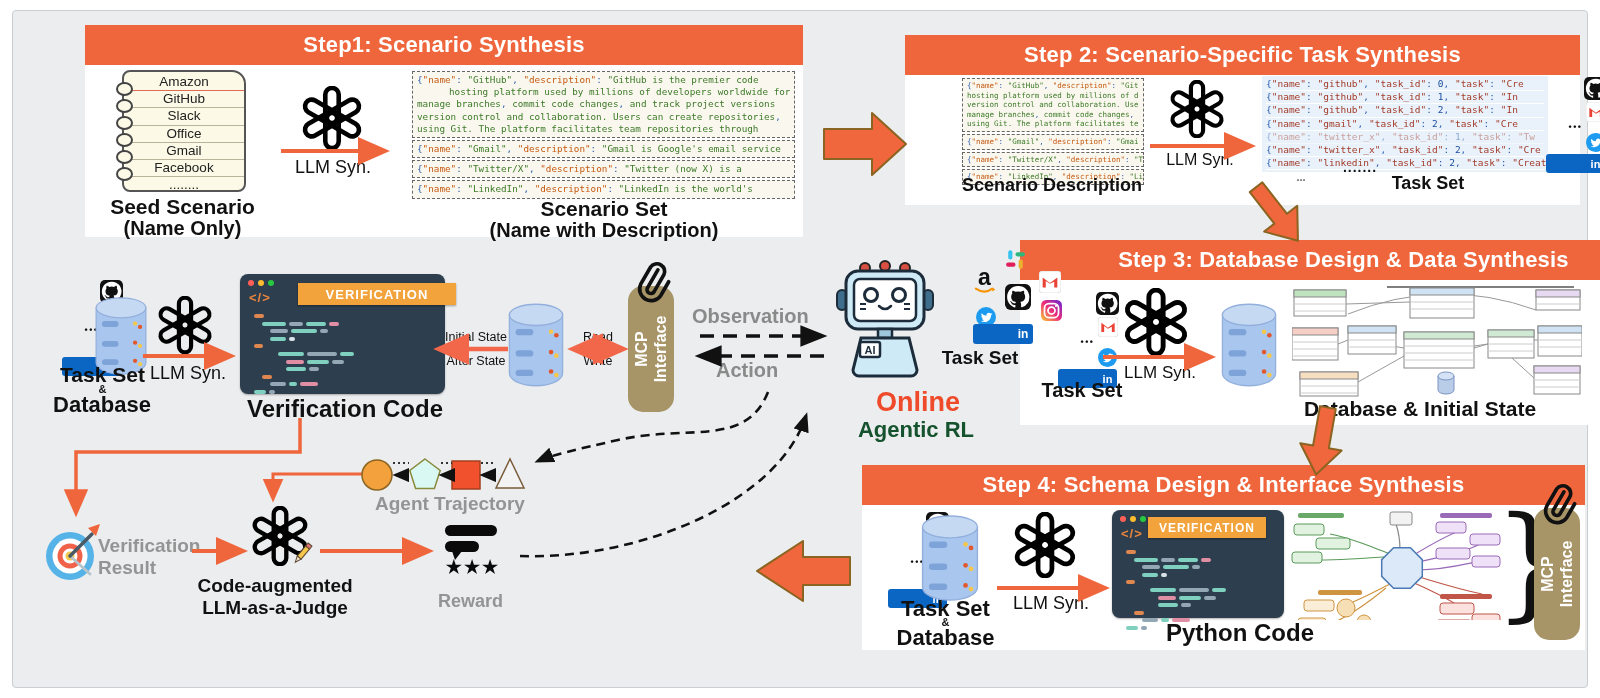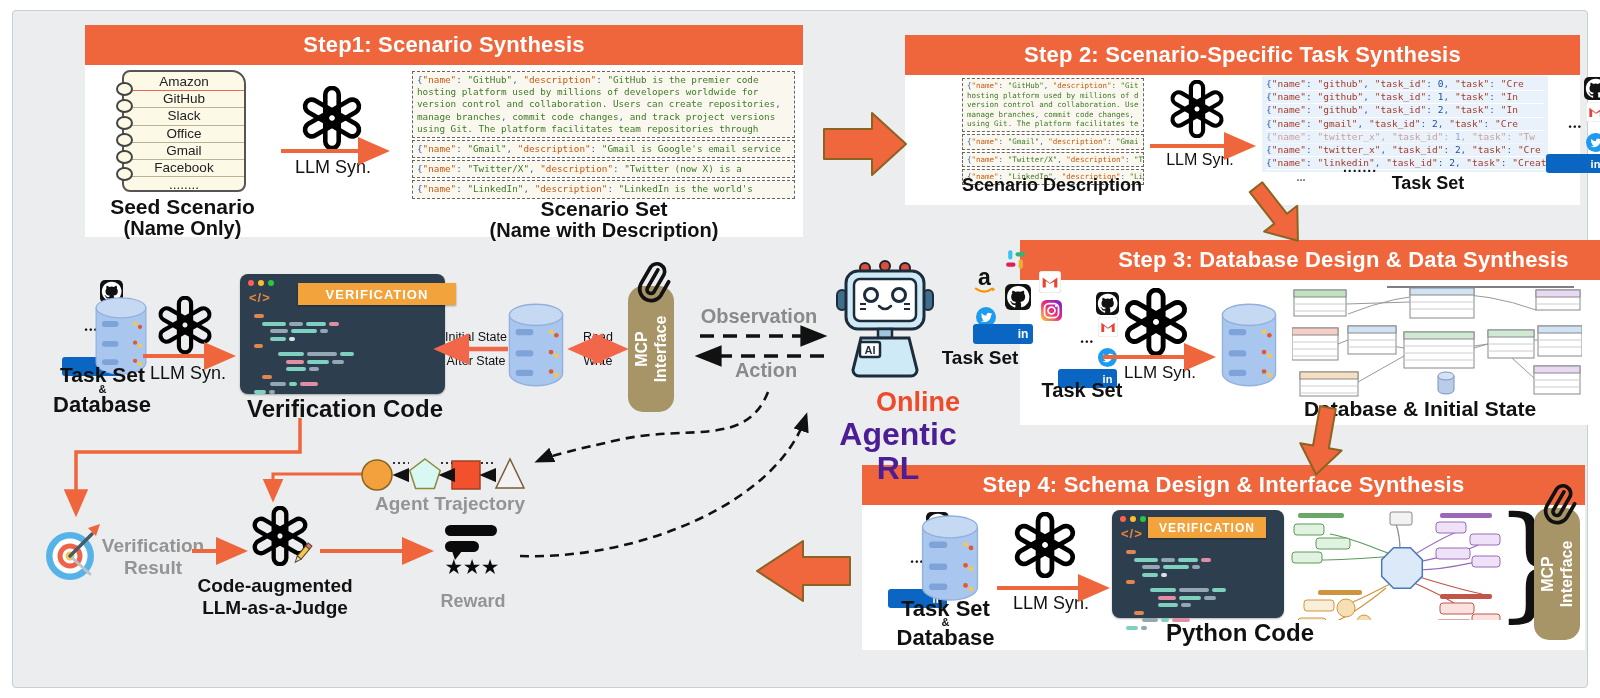--- a/index.html
+++ b/index.html
@@ -3,21 +3,21 @@
 <meta charset="utf-8">
 <style>
   html,body{margin:0;padding:0;background:#fff;font-family:"Liberation Sans",sans-serif;}
   .canvas{position:relative;width:1600px;height:698px;background:#fff;overflow:hidden;}
   .board{position:absolute;left:12px;top:10px;width:1574px;height:676px;background:#ebedee;border:1px solid #c9ced2;border-radius:4px;}
   .a{position:absolute;}
   .panel{position:absolute;background:#fff;z-index:1;}
   .banner{position:absolute;left:0;right:0;height:40px;background:#f0663c;color:#fff;font-weight:bold;
           font-size:22px;display:flex;align-items:center;justify-content:center;letter-spacing:.2px;}
   .lbl{position:absolute;font-weight:bold;color:#111;text-align:center;line-height:1.05;z-index:4;}
-  .glbl{position:absolute;font-weight:bold;color:#949494;text-align:center;line-height:1.05;z-index:4;}
+  .glbl{position:absolute;font-weight:bold;color:#949494;text-align:left;line-height:1.05;z-index:4;}
   
   .notepad{position:absolute;background:#fcfae6;border:2px solid #555;border-radius:8px 14px 8px 8px;z-index:2;}
   .seed-row{height:16.2px;border-bottom:1px solid #b9b39a;font-size:13.5px;color:#222;text-align:center;line-height:16px;position:relative;}
   .seed-row:last-child{border-bottom:none;}
   .seed-row.first{border-bottom:1.5px solid #e06a55;}
   .spiral{position:absolute;width:13px;height:10px;border:2px solid #444;border-radius:50%;background:#fcfae6;left:-8px;}
   
   .jsonbox{position:absolute;z-index:2;}
   .json-block{background:#faf7ee;border:1px dashed #666;margin-bottom:2px;padding:2px 4px;overflow:hidden;}
   .json-line{font-family:"DejaVu Sans Mono",monospace;white-space:nowrap;color:#3c7a28;}
@@ -94,23 +94,23 @@
           <rect x="39.5" y="3" width="21" height="55" rx="10.5" transform="rotate(180 50 50)"></rect>
           <rect x="39.5" y="3" width="21" height="55" rx="10.5" transform="rotate(240 50 50)"></rect>
           <rect x="39.5" y="3" width="21" height="55" rx="10.5" transform="rotate(300 50 50)"></rect>
         </g>
       </svg>
     </span>
   <div class="lbl" style="left:288px;top:158px;width:90px;font-size:18px;font-weight:normal;">LLM Syn.</div>
   <div class="jsonbox" id="s1-blocks" style="left:412px;top:71px;width:383px;">
       <div class="json-block">
         <div class="json-line" style="font-size: 9.3px; line-height: 12.2px;"><i class="jp">{</i><i class="jk">"name"</i><i class="jp">:</i> <i class="js">"GitHub"</i><i class="jp">,</i> <i class="jk">"description"</i><i class="jp">:</i> <i class="js">"GitHub is the premier code</i></div>
-        <div class="json-line" style="font-size: 9.3px; line-height: 12.2px;">hosting platform used by millions of developers worldwide for</div>
+        <div class="json-line" style="font-size: 9.3px; line-height: 12.2px; margin-left: 32px;">hosting platform used by millions of developers worldwide for</div>
+        <div class="json-line" style="font-size: 9.3px; line-height: 12.2px;">manage branches<i class="jp">,</i> commit code changes<i class="jp">,</i> and track project versions</div>
         <div class="json-line" style="font-size: 9.3px; line-height: 12.2px;">version control and collaboration. Users can create repositories<i class="jp">,</i></div>
-        <div class="json-line" style="font-size: 9.3px; line-height: 12.2px;">manage branches<i class="jp">,</i> commit code changes<i class="jp">,</i> and track project versions</div>
         <div class="json-line" style="font-size: 9.3px; line-height: 12.2px;">using Git. The platform facilitates team repositories through</div>
       </div>
       <div class="json-block">
         <div class="json-line" style="font-size: 9.3px; line-height: 12.2px;"><i class="jp">{</i><i class="jk">"name"</i><i class="jp">:</i> <i class="js">"Gmail"</i><i class="jp">,</i> <i class="jk">"description"</i><i class="jp">:</i> <i class="js">"Gmail is Google's email service</i></div>
       </div>
       <div class="json-block">
         <div class="json-line" style="font-size: 9.3px; line-height: 12.2px;"><i class="jp">{</i><i class="jk">"name"</i><i class="jp">:</i> <i class="js">"Twitter/X"</i><i class="jp">,</i> <i class="jk">"description"</i><i class="jp">:</i> <i class="js">"Twitter (now X) is a</i></div>
       </div>
       <div class="json-block">
         <div class="json-line" style="font-size: 9.3px; line-height: 12.2px;"><i class="jp">{</i><i class="jk">"name"</i><i class="jp">:</i> <i class="js">"LinkedIn"</i><i class="jp">,</i> <i class="jk">"description"</i><i class="jp">:</i> <i class="js">"LinkedIn is the world's</i></div>
@@ -652,21 +652,21 @@
             <rect width="24" height="24" rx="6" fill="url(#ig)"></rect>
             <rect x="4" y="4" width="16" height="16" rx="5" fill="none" stroke="#fff" stroke-width="2"></rect>
             <circle cx="12" cy="12" r="4" fill="none" stroke="#fff" stroke-width="2"></circle>
             <circle cx="17.2" cy="6.8" r="1.3" fill="#fff"></circle>
           </svg>
         </span></span>
       <span style="position: absolute; left: 973px; top: 324px;"><span class="ic li" style="width:20px;height:20px;font-size:12px">in</span></span>
     </div>
   <div class="lbl mid" style="left:930px;top:348px;width:100px;font-size:19px;">Task Set</div>
   <div class="lbl mid" style="left:848px;top:388px;width:140px;font-size:27px;color:#ef4b2b;">Online</div>
-  <div class="lbl mid" style="left:822px;top:418px;width:152px;font-size:32px;color:#4c1d95;">Agentic RL</div>
+  <div class="lbl mid" style="left:822px;top:418px;width:152px;font-size:22px;color:#14532d;text-align:right;">Agentic RL</div>
 
   <svg id="overlay" width="1600" height="698" viewBox="0 0 1600 698">
     <defs>
       <marker id="mO" orient="auto" markerWidth="9" markerHeight="9" refX="6.5" refY="3.5">
           <path d="M0 0 L8 3.5 L0 7 Z" fill="#f0663c"></path>
         </marker>
       <marker id="mS" orient="auto" markerWidth="9" markerHeight="9" refX="6.5" refY="3.5">
           <path d="M0 0 L8 3.5 L0 7 Z" fill="#f26749"></path>
         </marker>
       <marker id="mSr" orient="auto-start-reverse" markerWidth="9" markerHeight="9" refX="6.5" refY="3.5">

